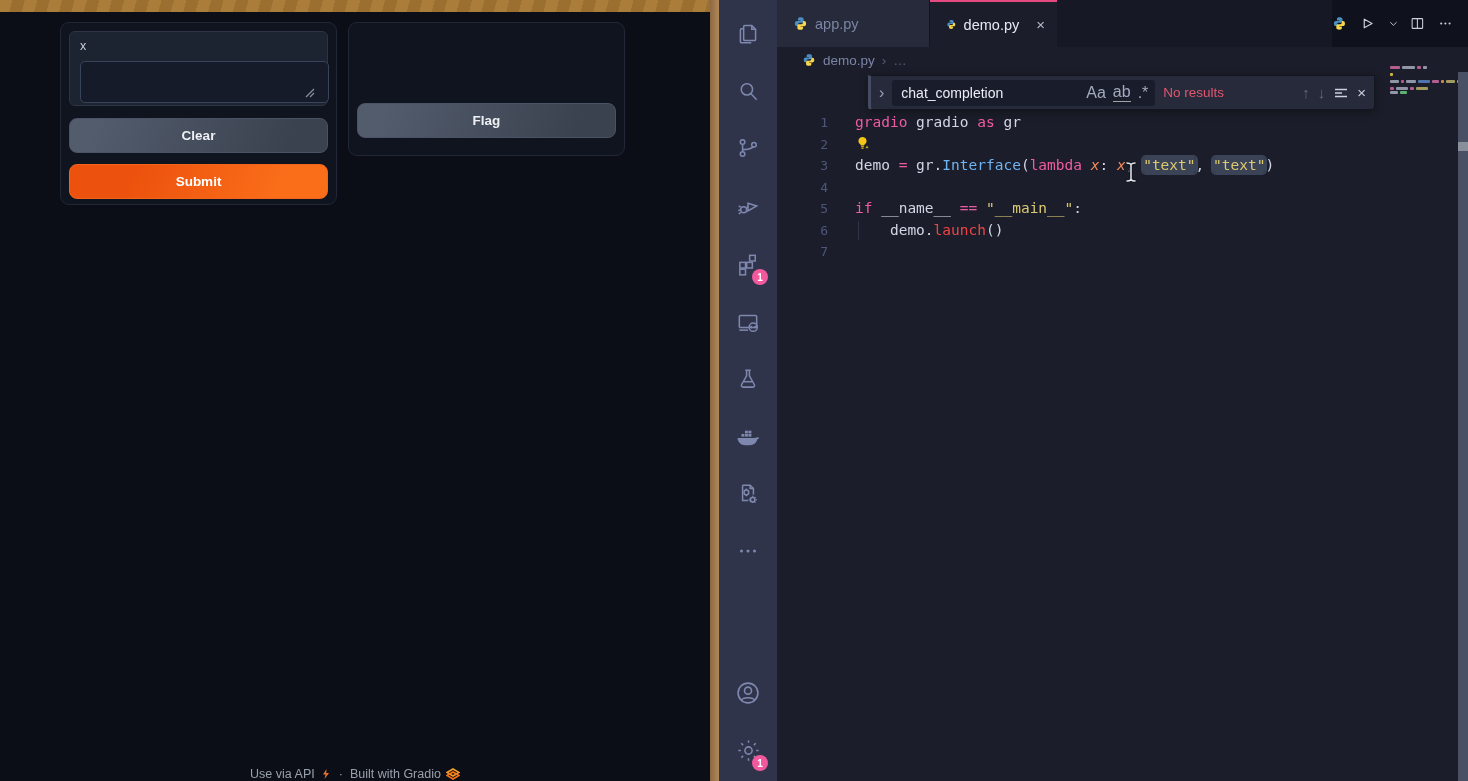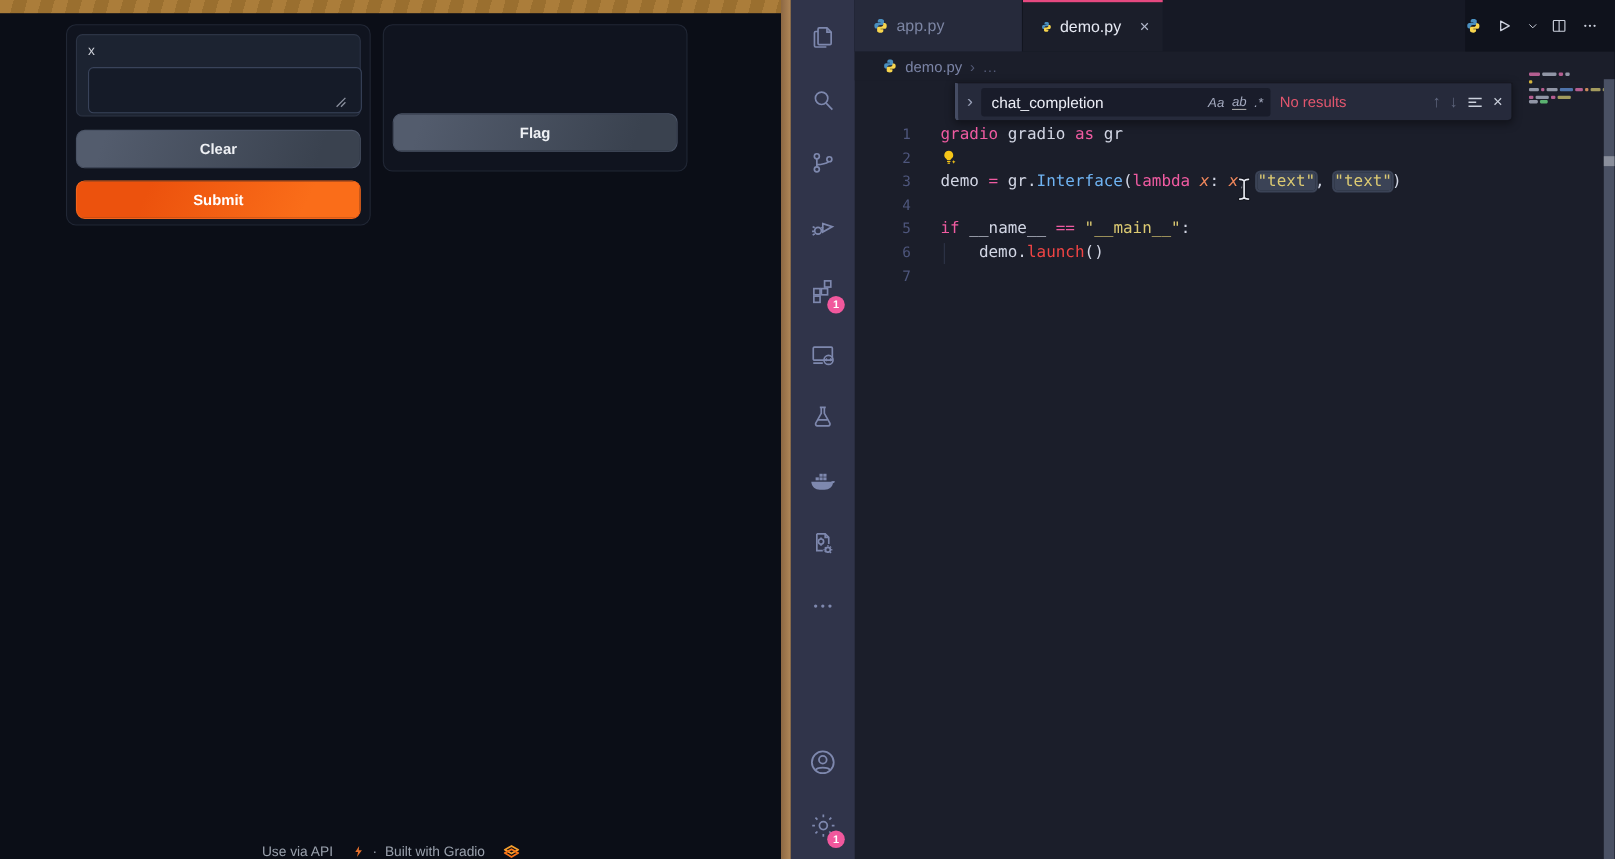--- a/index.html
+++ b/index.html
@@ -22,21 +22,21 @@
   .gbtn{left:8px;width:257px;height:33px;border-radius:8px;border:1px solid #4a5365;
     display:flex;align-items:center;justify-content:center;
     font-size:13.5px;font-weight:700;color:#eef0f4;cursor:pointer;}
   .gbtn-gray{background:linear-gradient(110deg,#535c6d 10%,#3a424f 85%);}
   .gbtn-clear{top:95px;align-items:center;}
   .gbtn-flag{top:80px;}
   .gbtn-submit{top:141px;border:1px solid #f2641a;color:#fff;
     background:linear-gradient(115deg,#ec520d 25%,#fa6d19 80%);}
   .gfooter{left:0;top:767px;width:710px;display:flex;justify-content:center;align-items:center;
     gap:7px;color:#99a0ac;font-size:12.5px;}
-  .gfooter a{color:#99a0ac;text-decoration:none;display:flex;align-items:center;gap:17px;}
+  .gfooter a{color:#99a0ac;text-decoration:none;display:flex;align-items:center;gap:5px;}
 
   
   .brownstrip{left:710px;top:0;width:9px;height:781px;background:linear-gradient(to right,#8d6843,#b08758);}
 
   
   .vscode{left:719px;top:0;width:749px;height:781px;background:#1b1e2a;}
   .activitybar{left:0;top:0;width:58px;height:781px;background:#30344a;}
   .ab-item{position:absolute;left:0;width:58px;height:50px;display:flex;align-items:center;
     justify-content:center;color:#7e88ae;cursor:pointer;}
   .ab-badge{position:absolute;right:9px;bottom:4px;min-width:16px;height:16px;border-radius:8px;
@@ -64,21 +64,21 @@
   
   .findwidget{left:91px;top:75px;width:507px;height:35px;background:#262a3b;
     border:1px solid #14161f;border-left:3px solid #454c63;border-radius:0 0 4px 4px;
     box-sizing:border-box;display:flex;align-items:center;gap:8px;padding:0 8px;
     box-shadow:0 2px 8px rgba(0,0,0,.4);}
   .fw-chevron{color:#9aa1b8;font-size:16px;cursor:pointer;}
   .fw-inputbox{width:263px;height:26px;background:#191c2a;border-radius:3px;display:flex;
     align-items:center;padding:0 7px;gap:7px;box-sizing:border-box;}
   .fw-inputbox input{flex:1;min-width:0;background:transparent;border:0;outline:none;color:#eceef6;
     font-size:14px;font-family:"Liberation Sans",sans-serif;}
-  .fw-opt{color:#a4aabf;font-size:12px;cursor:pointer;font-style:italic;}
+  .fw-opt{color:#a4aabf;font-size:16px;cursor:pointer;}
   .fw-opt.word{border-bottom:1px solid #a3a3a3;}
   .fw-status{color:#e2566e;font-size:13.5px;white-space:nowrap;}
   .fw-nav{color:#60677f;font-size:15px;}
   .fw-btn{color:#ccd1dd;cursor:pointer;display:flex;align-items:center;}
   .fw-close{color:#ccd1dd;font-size:15px;cursor:pointer;}
 
   
   .code{left:0;top:112px;width:691px;}
   .cline{height:21.5px;line-height:21.5px;display:flex;white-space:pre;
     font-family:"DejaVu Sans Mono",monospace;font-size:14.5px;}

